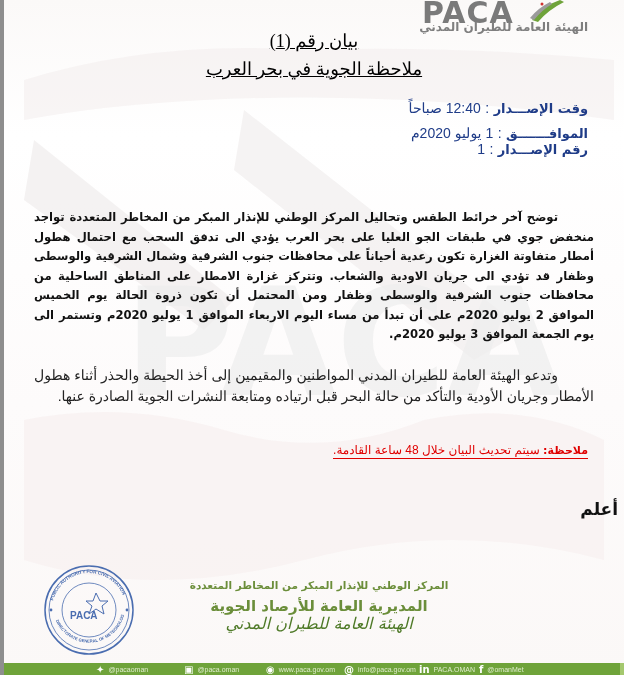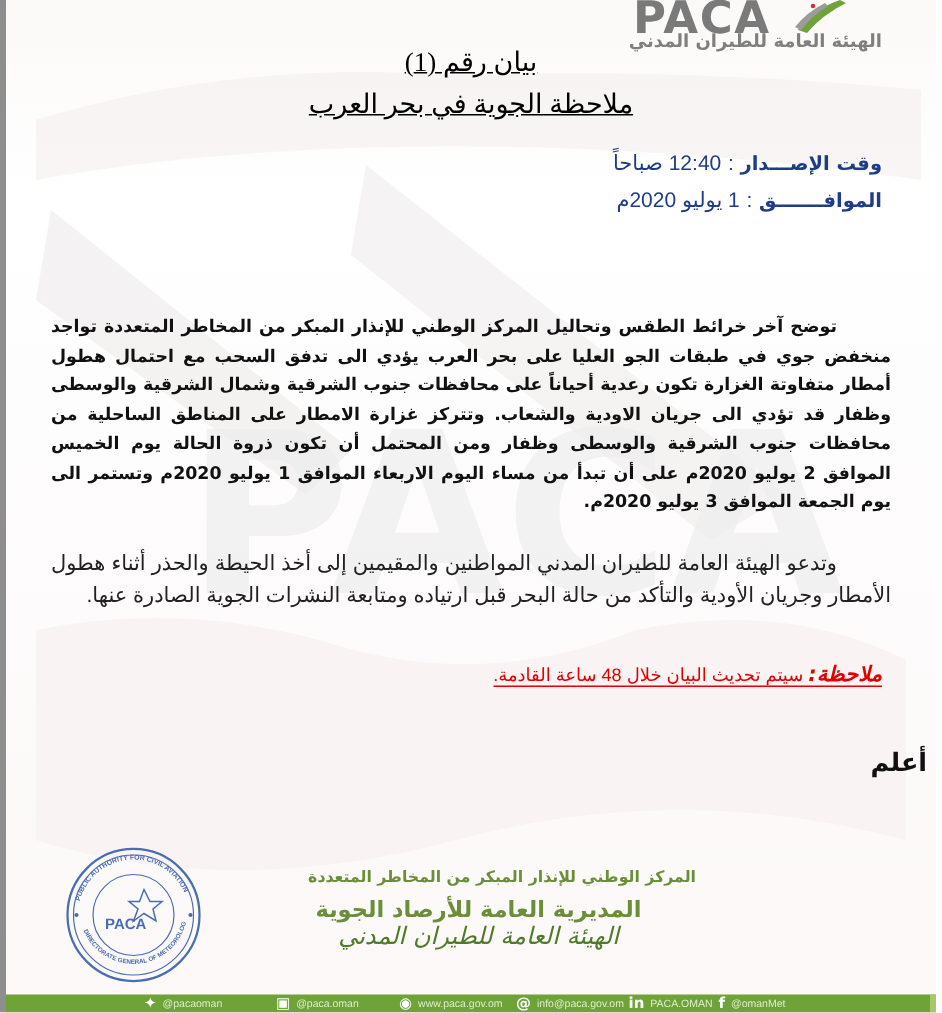--- a/index.html
+++ b/index.html
@@ -56,35 +56,35 @@
       position: absolute; left: 30px; width: 560px; top: 365px; direction: rtl;
       text-align: justify; text-align-last: right;
       font-family: "Liberation Sans", sans-serif; font-size: 14px; line-height: 21px; color: #222;
     }
     .indent { display: inline-block; width: 36px; }
     .note {
       position: absolute; right: 36px; top: 443px; direction: rtl;
       font-family: "Liberation Sans", sans-serif; font-size: 12px; color: #e00000;
       border-bottom: 1px solid #e00000; padding-bottom: 0px; line-height: 14px;
     }
-    .note b { font-family: "DejaVu Sans", sans-serif; font-size: 14px; font-style: italic; }
+    .note b { font-family: "DejaVu Sans", sans-serif; font-size: 11px; }
     .closing {
       position: absolute; left: 0; width: 620px; top: 499px; direction: rtl;
       font-family: "DejaVu Sans", sans-serif; font-size: 17px; font-weight: bold; color: #111; padding-left: 40px;
     }
 
     
     .stamp { position: absolute; left: 30px; top: 563px; width: 110px; height: 95px; }
 
     
     .org1, .org2 {
       position: absolute; left: 170px; width: 290px; text-align: center; direction: rtl;
       font-family: "DejaVu Sans", sans-serif; font-weight: bold; color: #6b8e3a;
     }
-    .org1 { top: 579px; font-size: 10.5px; text-align: right; }
+    .org1 { top: 579px; font-size: 10.5px; }
     .org2 { top: 597px; font-size: 15px; }
     .org3 {
       position: absolute; left: 170px; width: 290px; top: 614px; text-align: center; direction: rtl;
       font-family: "DejaVu Serif", serif; font-size: 16px; color: #4f7a28; font-style: italic;
     }
 
     
     .footer-bar {
       position: absolute; left: 4px; top: 663px; width: 620px; height: 12px;
       background: #6fa33a; overflow: hidden; direction: ltr;
@@ -127,20 +127,25 @@
   <div class="meta">
     <div class="meta-row">
       <span class="k">وقت الإصـــدار</span>
       <span class="v">:</span>
       <span class="v">12:40 صباحاً</span>
     </div>
     <div class="meta-row gap">
       <span class="k">الموافـــــــق</span>
       <span class="v">:</span>
       <span class="v">1 يوليو 2020م</span>
+    </div>
+    <div class="meta-row">
+      <span class="k">رقم الإصـــدار</span>
+      <span class="v">:</span>
+      <span class="v">1</span>
     </div>
   </div>
 
   <div class="para">
     <span class="indent"></span><span>توضح آخر خرائط الطقس وتحاليل المركز الوطني للإنذار المبكر من المخاطر المتعددة تواجد منخفض جوي في طبقات الجو العليا على بحر العرب يؤدي الى تدفق السحب مع احتمال هطول أمطار متفاوتة الغزارة تكون رعدية أحياناً على محافظات جنوب الشرقية وشمال الشرقية والوسطى وظفار قد تؤدي الى جريان الاودية والشعاب. وتتركز غزارة الامطار على المناطق الساحلية من محافظات جنوب الشرقية والوسطى وظفار ومن المحتمل أن تكون ذروة الحالة يوم الخميس الموافق 2 يوليو 2020م على أن تبدأ من مساء اليوم الاربعاء الموافق 1 يوليو 2020م وتستمر الى يوم الجمعة الموافق 3 يوليو 2020م.</span>
   </div>
 
   <div class="para2">
     <span class="indent"></span><span>وتدعو الهيئة العامة للطيران المدني المواطنين والمقيمين إلى أخذ الحيطة والحذر أثناء هطول الأمطار وجريان الأودية والتأكد من حالة البحر قبل ارتياده ومتابعة النشرات الجوية الصادرة عنها.</span>
   </div>

